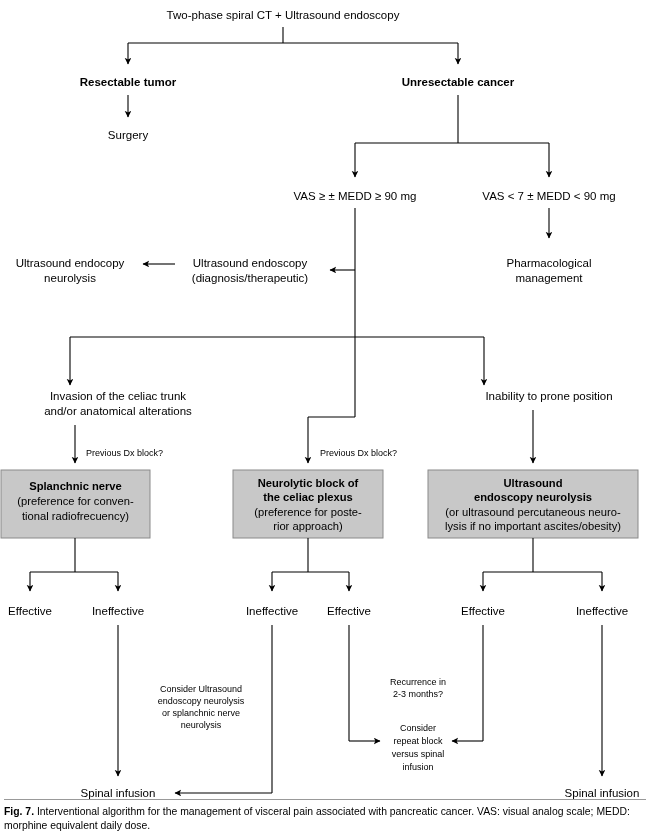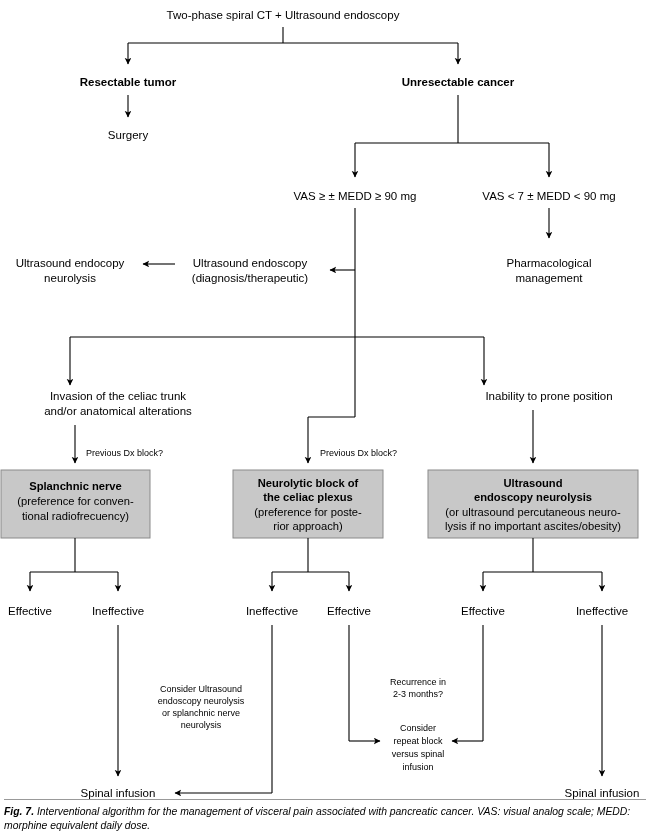--- a/index.html
+++ b/index.html
@@ -18,21 +18,21 @@
   .tbox{font-size:11.2px;}
   .tboxb{font-size:11.2px;font-weight:bold;}
   .ln{stroke:#000;stroke-width:1.1;fill:none;}
   .grayfill{fill:#c8c8c8;stroke:#8a8a8a;stroke-width:1;}
   .caption{
     position:absolute;left:0;right:0;bottom:0;
     padding:0 4px 6px 4px;
     box-sizing:border-box;
   }
   .caprule{border-top:1px solid #999;margin:0 0 5px 0;}
-  .captext{font-size:10.4px;line-height:1.35;font-style:italic;}
+  .captext{font-size:10.4px;line-height:1.35;}
   .capbold{font-weight:bold;}
 </style>
 </head>
 <body>
 
 <svg id="chart" viewBox="0 0 650 839" width="650" height="839">
   <defs>
     <marker id="arw" markerWidth="9" markerHeight="9" refX="5.6" refY="3" orient="auto" markerUnits="strokeWidth">
       <path d="M0,0 L6,3 L0,6 L1.4,3 z" fill="#000"></path>
     </marker>

